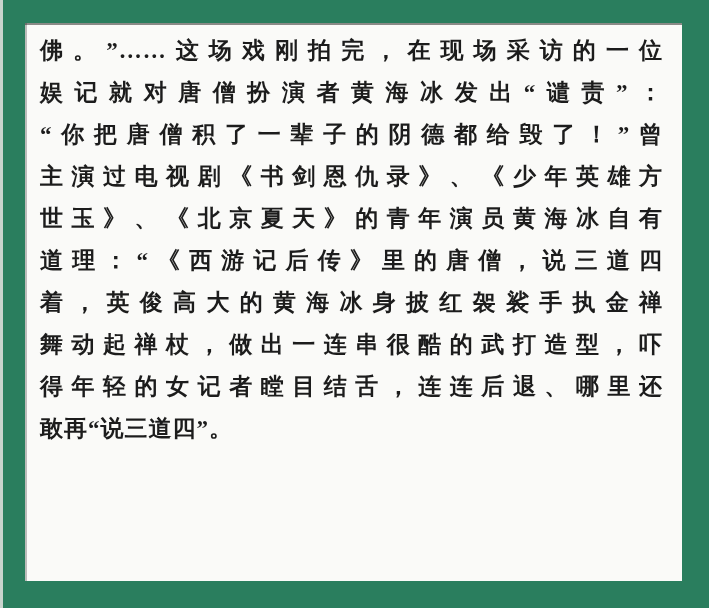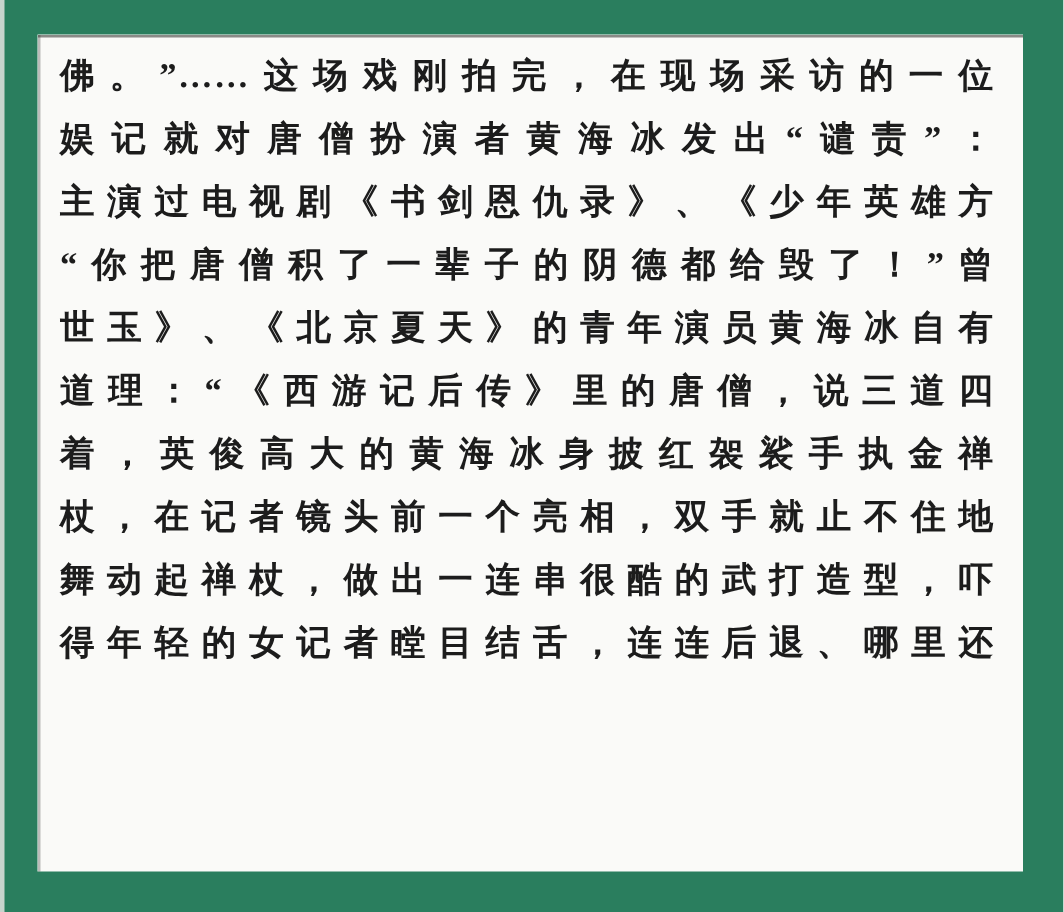--- a/index.html
+++ b/index.html
@@ -56,23 +56,23 @@
 </style>
 </head>
 <body>
 
 <div class="frame">
   <div class="edge-strip"></div>
   <div class="paper">
     <div class="textblock">
       <div class="line">佛。”……这场戏刚拍完，在现场采访的一位</div>
       <div class="line">娱记就对唐僧扮演者黄海冰发出“谴责”：</div>
+      <div class="line">“你把唐僧积了一辈子的阴德都给毁了！”曾</div>
       <div class="line">主演过电视剧《书剑恩仇录》、《少年英雄方</div>
-      <div class="line">“你把唐僧积了一辈子的阴德都给毁了！”曾</div>
       <div class="line">世玉》、《北京夏天》的青年演员黄海冰自有</div>
       <div class="line">道理：“《西游记后传》里的唐僧，说三道四</div>
       <div class="line">着，英俊高大的黄海冰身披红袈裟手执金禅</div>
-      <div class="line">杖，在记者镜头前一个亮相，双手就止不住地</div>
       <div class="line">舞动起禅杖，做出一连串很酷的武打造型，吓</div>
       <div class="line">得年轻的女记者瞠目结舌，连连后退、哪里还</div>
+      <div class="line last">敢再“说三道四”。</div>
     </div>
   </div>
 </div>
 
 </body></html>

